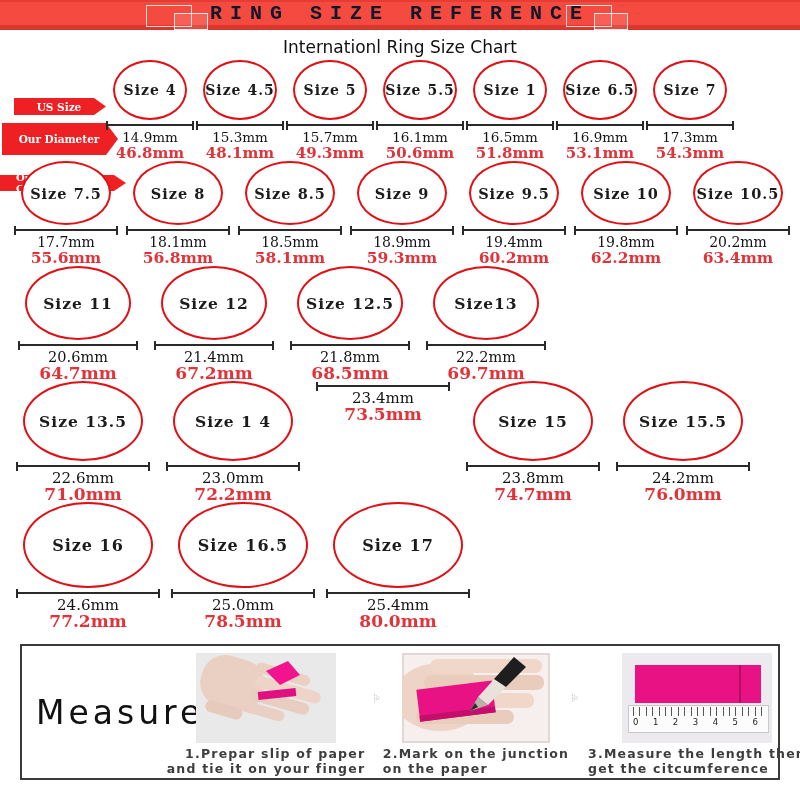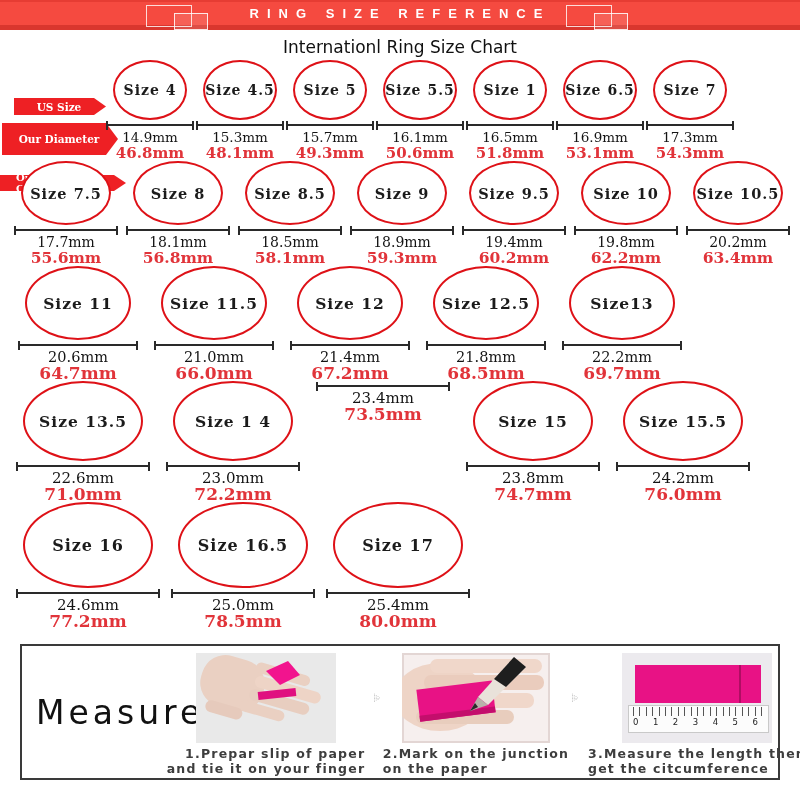--- a/index.html
+++ b/index.html
@@ -3,22 +3,22 @@
 <meta charset="utf-8">
 <style>
   * { margin:0; padding:0; box-sizing:border-box; }
   html,body { width:800px; height:800px; background:#fff; overflow:hidden;
     font-family:"DejaVu Sans", sans-serif; position:relative; }
 
   
   .banner { position:absolute; top:0; left:0; width:800px; height:30px;
     background:#f54a40; border-top:2px solid #e63c33; border-bottom:5px solid #d9362e;
     display:flex; align-items:center; justify-content:center; }
-  .banner-title { color:#ffffff; font-family:Liberation Sans, sans-serif;
-    font-weight:bold; font-size:13px; letter-spacing:8px; }
+  .banner-title { color:#0f172a; font-family:Liberation Mono, monospace;
+    font-weight:bold; font-size:20px; letter-spacing:8px; }
   .deco { position:absolute; top:2px; width:72px; height:26px; }
   .deco-left { left:146px; } .deco-right { left:566px; }
   .deco .sq1 { position:absolute; left:0; top:1px; width:46px; height:22px;
     border:1px solid rgba(255,255,255,.8); }
   .deco .sq2 { position:absolute; left:28px; top:9px; width:34px; height:17px;
     border:1px solid rgba(255,255,255,.85); background:rgba(255,255,255,.12); }
 
   
   .subtitle { position:absolute; top:37px; left:0; width:800px; text-align:center;
     font-size:17px; color:#101010; font-family:"DejaVu Sans", sans-serif; }
@@ -226,28 +226,20 @@
       <div class="ring-cell">
         <div class="ring-circle">
           <span class="size-label">Size 11</span>
         </div>
         <div class="dim-line"></div>
         <div class="dia-text">20.6mm</div>
         <div class="circ-text">64.7mm</div>
       </div>
       <div class="ring-cell">
         <div class="ring-circle">
-          <span class="size-label">Size 11.5</span>
-        </div>
-        <div class="dim-line"></div>
-        <div class="dia-text">21.0mm</div>
-        <div class="circ-text">66.0mm</div>
-      </div>
-      <div class="ring-cell">
-        <div class="ring-circle">
           <span class="size-label">Size 12</span>
         </div>
         <div class="dim-line"></div>
         <div class="dia-text">21.4mm</div>
         <div class="circ-text">67.2mm</div>
       </div>
       <div class="ring-cell">
         <div class="ring-circle">
           <span class="size-label">Size 12.5</span>
         </div>

